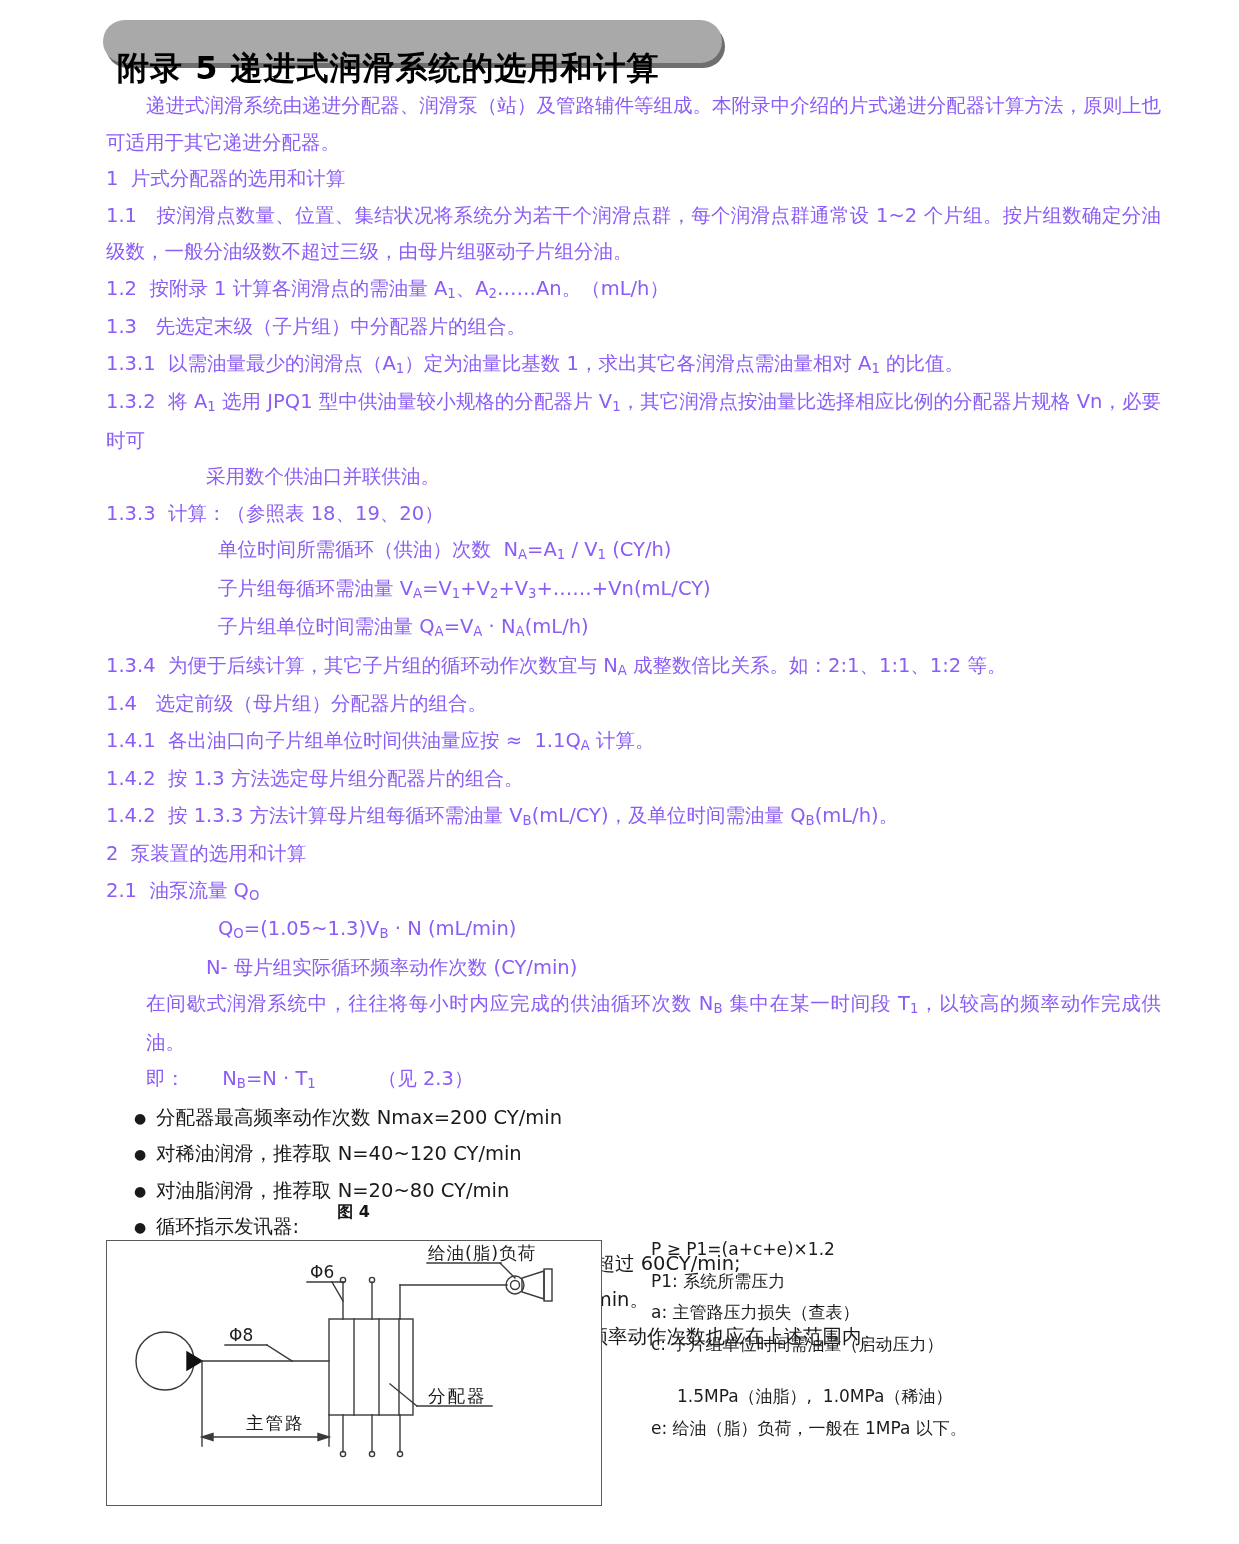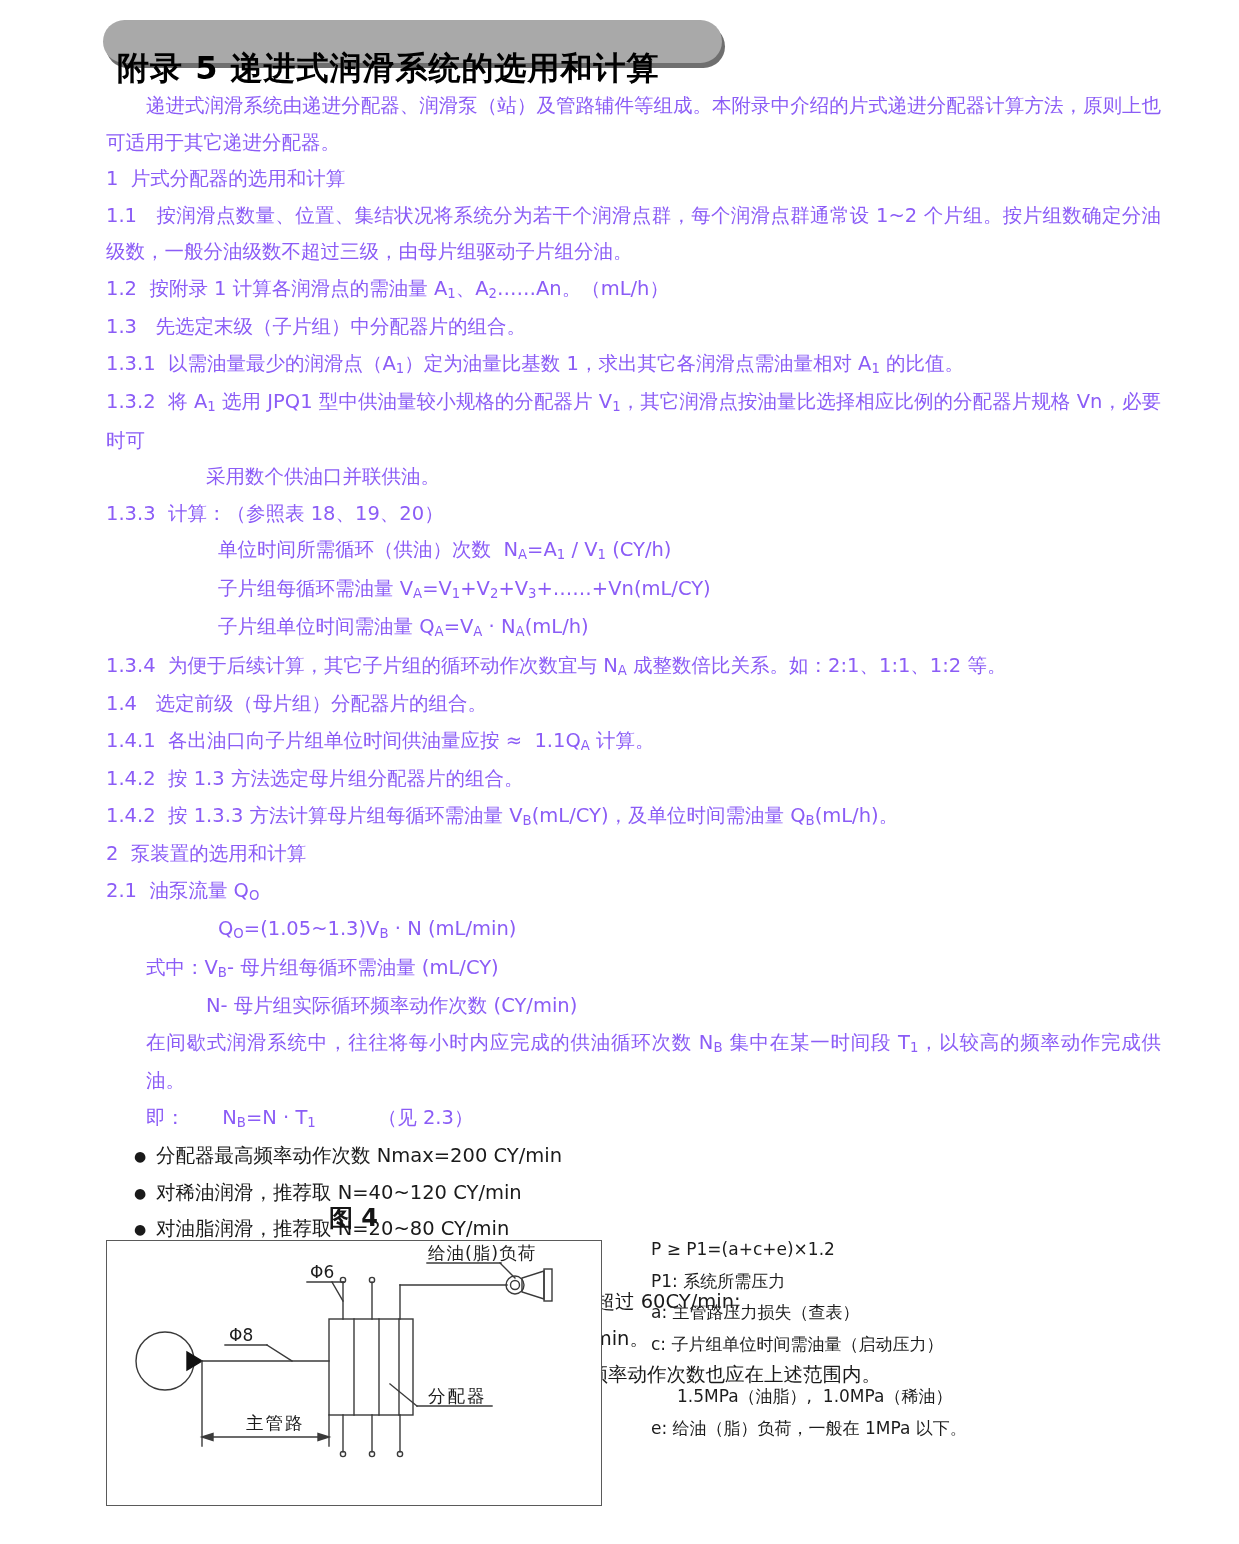--- a/index.html
+++ b/index.html
@@ -110,21 +110,21 @@
     margin-top: 11px;
   }
 
   
   .fig-caption {
     position: absolute;
     left: 106px;
     top: 1202px;
     width: 495px;
     text-align: center;
-    font-size: 24px;
+    font-size: 16px;
     font-weight: 600;
     color: #151515;
   }
 
   
   .figure-box {
     position: absolute;
     left: 106px;
     top: 1240px;
     width: 496px;
@@ -193,21 +193,20 @@
   <div class="p">1.4.2  按 1.3 方法选定母片组分配器片的组合。</div>
 
   <div class="p"><span>1.4.2  按 1.3.3 方法计算母片组每循环需油量 V</span><sub>B</sub><span>(mL/CY)，及单位时间需油量 Q</span><sub>B</sub><span>(mL/h)。</span></div>
 
   <div class="p">2  泵装置的选用和计算</div>
 
   <div class="p"><span>2.1  油泵流量 Q</span><sub>O</sub></div>
 
   <div class="p ind3"><span>Q</span><sub>O</sub><span>=(1.05~1.3)V</span><sub>B</sub><span> · N (mL/min)</span></div>
 
-  <div class="p ind1"><span>式中：V</span><sub>B</sub><span>- 母片组每循环需油量 (mL/CY)</span></div>
 
   <div class="p ind2">N- 母片组实际循环频率动作次数 (CY/min)</div>
 
   <div class="p ind1"><span>在间歇式润滑系统中，往往将每小时内应完成的供油循环次数 N</span><sub>B</sub><span> 集中在某一时间段 T</span><sub>1</sub><span>，以较高的频率动作完成供油。</span></div>
 
   <div class="p ind1"><span>即：      N</span><sub>B</sub><span>=N · T</span><sub>1</sub><span>          （见 2.3）</span></div>
 
   <div class="bullet-row"><span class="dot">●</span><span>分配器最高频率动作次数 Nmax=200 CY/min</span></div>
   <div class="bullet-row"><span class="dot">●</span><span>对稀油润滑，推荐取 N=40~120 CY/min</span></div>
   <div class="bullet-row"><span class="dot">●</span><span>对油脂润滑，推荐取 N=20~80 CY/min</span></div>

